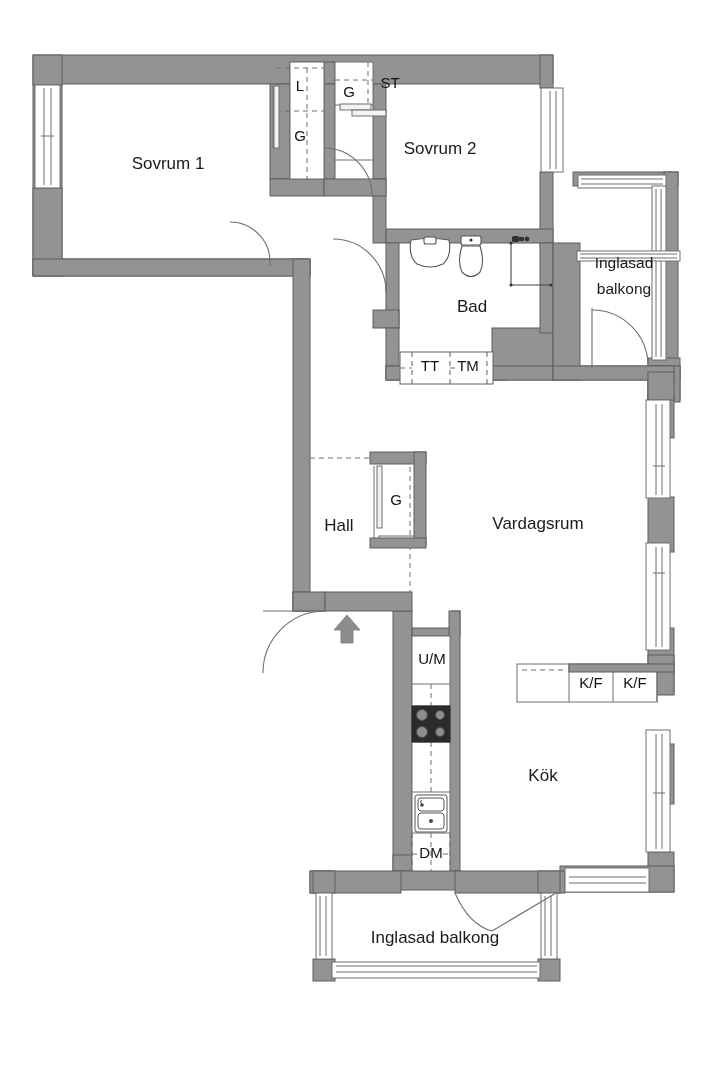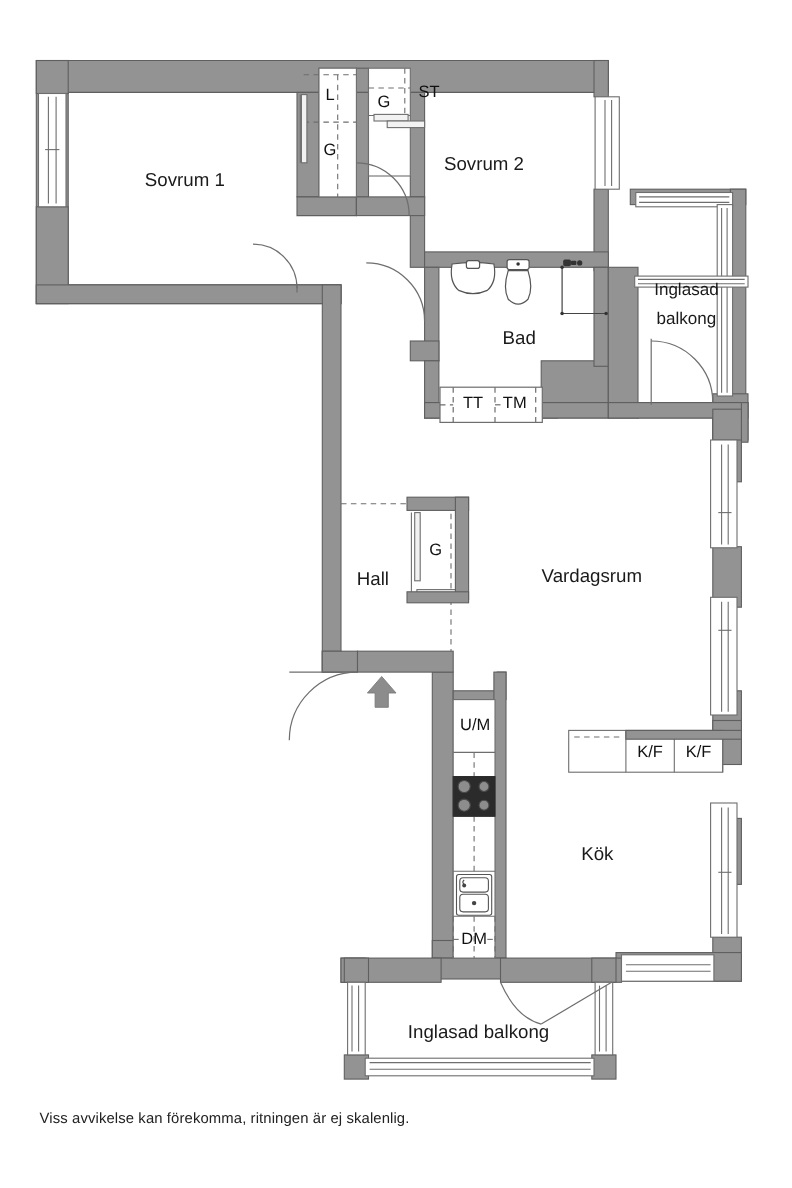--- a/index.html
+++ b/index.html
@@ -375,15 +375,14 @@
       <text class="code-label" x="468" y="367">TM</text>
       <text class="code-label" x="396" y="501">G</text>
       <text class="code-label" x="432" y="660">U/M</text>
       <text class="code-label" x="431" y="854">DM</text>
       <text class="code-label" x="591" y="684">K/F</text>
       <text class="code-label" x="635" y="684">K/F</text>
     </g>
 
   </svg>
 
-  <div class="caption">Viss avvikelse kan förekomma, ritningen är ej skalenlig.</div>
 
 </div>
 
 </body></html>

